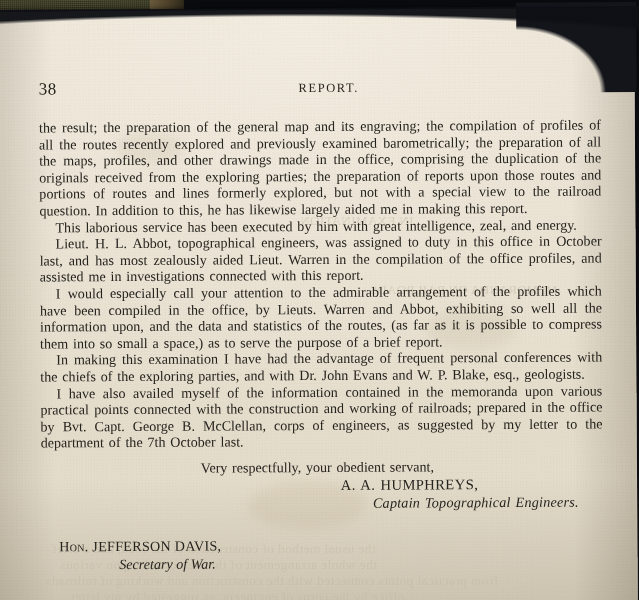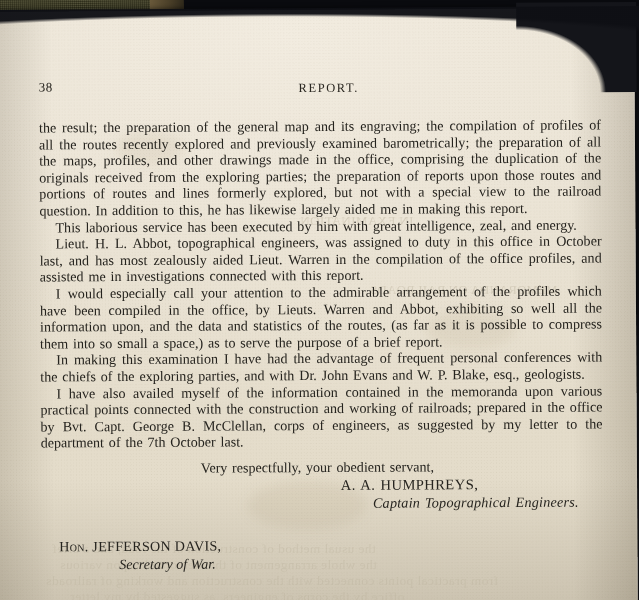--- a/index.html
+++ b/index.html
@@ -141,21 +141,21 @@
     transform: rotate(-0.3deg);
   }
   .header-row {
     position: relative;
     height: 26px;
   }
   .folio {
     position: absolute;
     left: 0;
     top: 0;
-    font-size: 13px;
+    font-size: 17px;
     letter-spacing: .5px;
     color: #23211c;
   }
   .running-head {
     position: absolute;
     left: 0;
     right: 0;
     top: 3px;
     text-align: center;
     font-size: 12.5px;

